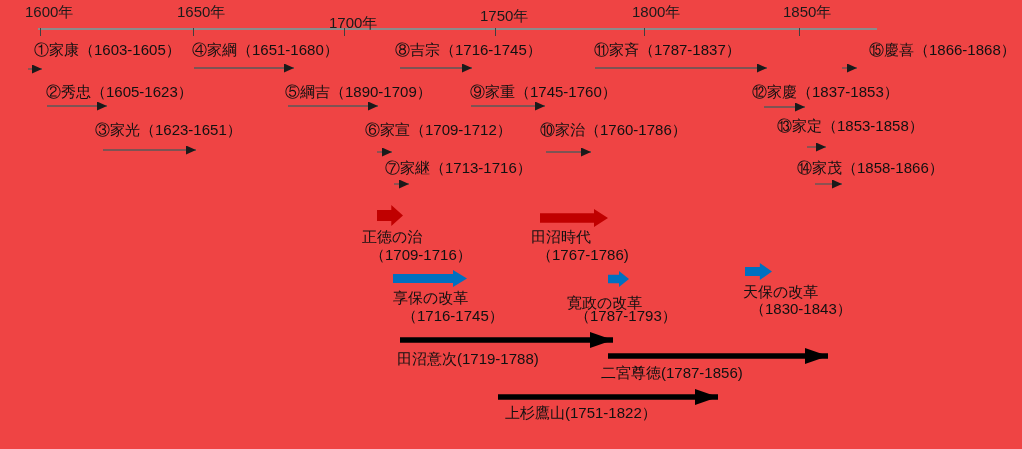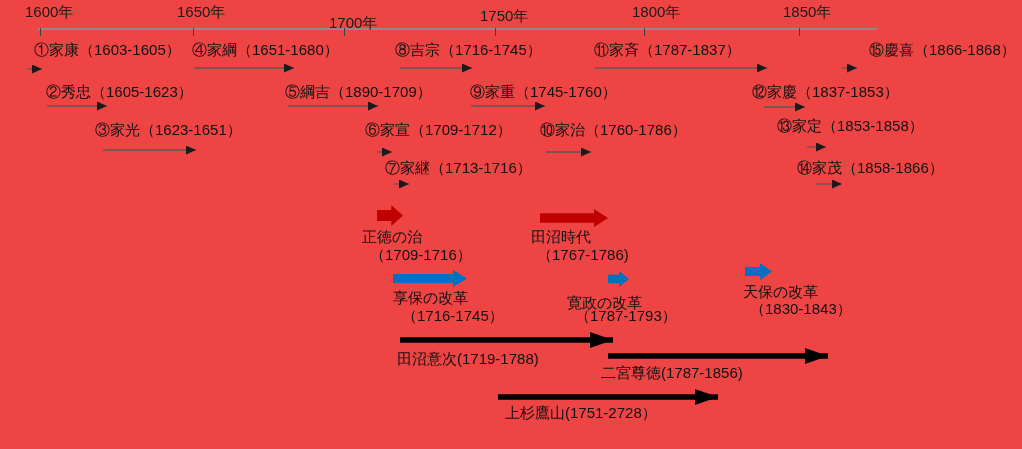--- a/index.html
+++ b/index.html
@@ -103,15 +103,15 @@
       <div class="era-name" style="left: 393px; top: 290px;">享保の改革</div>
       <div class="era-years" style="left: 402px; top: 308px;">（1716-1745）</div>
       <div class="era-name" style="left: 567px; top: 274px; margin-top: 21px;">寛政の改革</div>
       <div class="era-years" style="left: 575px; top: 308px;">（1787-1793）</div>
       <div class="era-name" style="left: 743px; top: 284px;">天保の改革</div>
       <div class="era-years" style="left: 750px; top: 301px;">（1830-1843）</div>
     </div>
   <div id="people-layer">
       <div class="person-label" style="left: 397px; top: 351px;">田沼意次(1719-1788)</div>
       <div class="person-label" style="left: 601px; top: 365px;">二宮尊徳(1787-1856)</div>
-      <div class="person-label" style="left: 505px; top: 405px;">上杉鷹山(1751-2728）</div>
+      <div class="person-label" style="left: 505px; top: 405px;">上杉鷹山(1751-1822）</div>
     </div>
 </div>
 
 </body></html>

